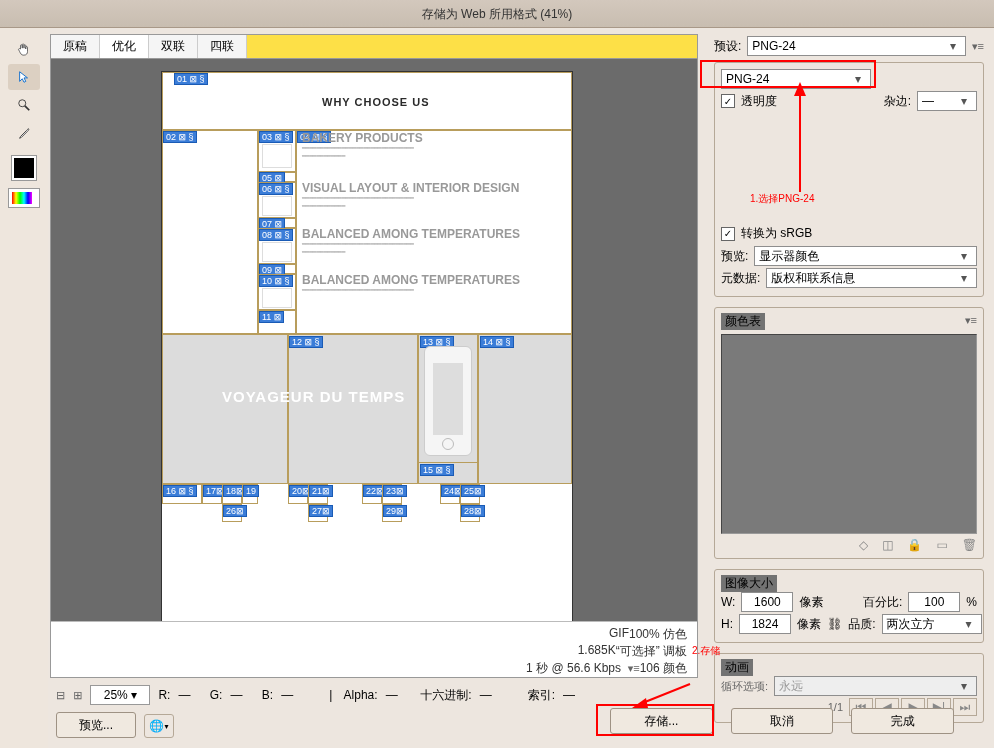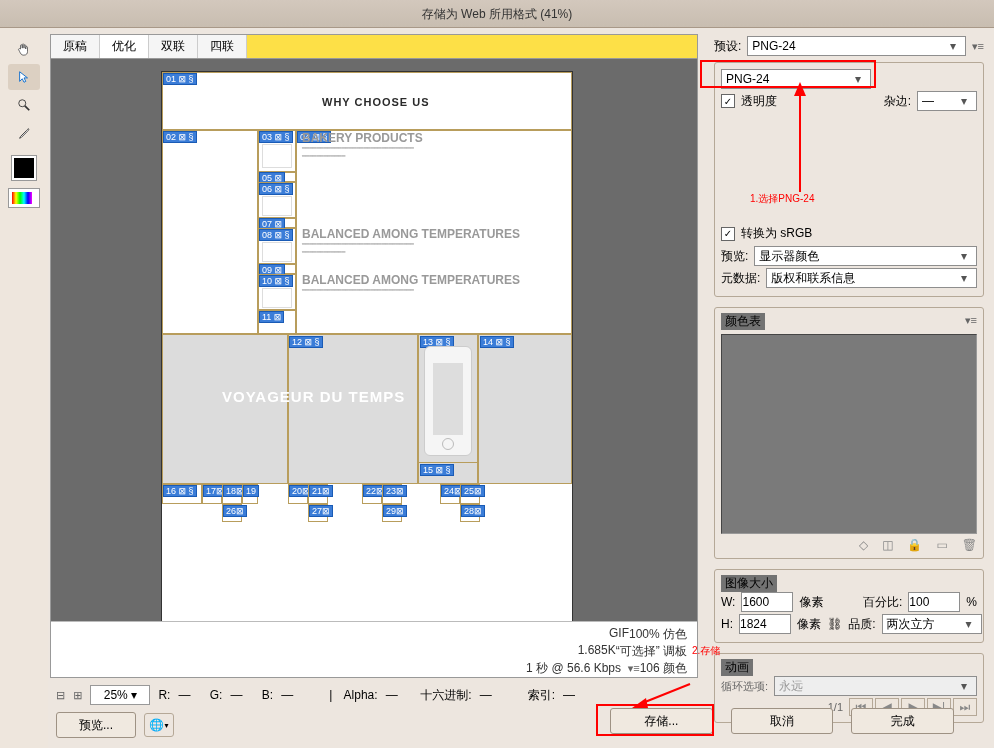--- a/index.html
+++ b/index.html
@@ -28,21 +28,21 @@
 .right{width:290px;padding:8px 10px;display:flex;flex-direction:column;gap:4px}
 .row{display:flex;align-items:center;gap:6px;margin-bottom:2px}
 .lbl{white-space:nowrap}
 .combo{flex:1;height:20px;background:#fff;border:1px solid #8e8e8e;padding:0 4px;display:flex;align-items:center;justify-content:space-between;cursor:pointer}
 .combo .arr{width:16px;text-align:center;color:#555}
 .check{width:14px;height:14px;border:1px solid #666;background:#fff;display:inline-flex;align-items:center;justify-content:center;font-size:10px}
 .fieldset{border:1px solid #b5a897;border-radius:3px;padding:6px;margin-top:6px}
 .fieldset .legend{margin-top:-14px;background:#737373;display:inline-block;padding:0 4px;font-size:12px}
 .colortable{width:100%;height:200px;background:#7a7a7a;border:1px inset #999;margin-top:4px}
 .ct-tools{display:flex;justify-content:flex-end;gap:14px;margin-top:4px;color:#888}
-.numfield{width:52px;height:20px;background:#fff;border:1px solid #8e8e8e;text-align:left}
+.numfield{width:52px;height:20px;background:#fff;border:1px solid #8e8e8e;text-align:center}
 .nav{display:flex;gap:2px}
 .navbtn{width:24px;height:18px;background:#eee6dd;border:1px solid #b5a897;display:flex;align-items:center;justify-content:center;color:#888;cursor:pointer}
 .btns{display:flex;gap:18px;justify-content:flex-end;padding:6px 20px}
 .bigbtn{width:110px;height:26px;background:#f0e9e0;border:1px solid #9e9284;border-radius:3px;cursor:pointer;display:flex;align-items:center;justify-content:center}
 .anno{position:absolute;color:#f00;font-size:10px;pointer-events:none}
 .redbox{position:absolute;border:2px solid #f00;pointer-events:none}
 .arrow-svg{position:absolute;pointer-events:none}
 .sq{width:14px;height:14px}
 .mini{font-size:11px;color:#666}
 .phone{position:absolute;background:#f5f5f5;border:1px solid #ccc;border-radius:6px}
@@ -91,38 +91,39 @@
       <div class="tab">原稿</div>
       <div class="tab active">优化</div>
       <div class="tab">双联</div>
       <div class="tab">四联</div>
     </div>
     <div class="preview-area">
       <div class="canvas-wrap">
         <div class="doc">
 
           <div class="slicebox" style="left:0;top:0;width:410px;height:58px"></div>
-          <div class="slice-label" style="left:1px;top:1px">01 ⊠ §</div>
+          <div class="slice-label" style="left:12px;top:1px">01 ⊠ §</div>
           <div class="sect-title" style="left:160px;top:24px">WHY CHOOSE US</div>
 
           <div class="slicebox" style="left:0;top:58px;width:96px;height:204px"></div>
           <div class="slice-label" style="left:1px;top:59px">02 ⊠ §</div>
           <div class="slicebox" style="left:96px;top:58px;width:38px;height:42px"></div>
           <div class="slice-label" style="left:97px;top:59px">03 ⊠ §</div>
           <div class="slicebox" style="left:134px;top:58px;width:276px;height:204px"></div>
           <div class="slice-label" style="left:135px;top:59px">04 ⊠ §</div>
           <div class="thumb" style="left:100px;top:72px;width:30px;height:24px"></div>
           <div class="tinytxt" style="left:140px;top:62px;width:240px"><b>BAKERY PRODUCTS</b><br>━━━━━━━━━━━━━━━━━━━━━━━━━━━━━━━<br>━━━━━━━━━━━━</div>
 
           <div class="slicebox" style="left:96px;top:100px;width:38px;height:10px"></div>
           <div class="slice-label" style="left:97px;top:100px">05 ⊠</div>
 
           <div class="slicebox" style="left:96px;top:110px;width:38px;height:36px"></div>
           <div class="slice-label" style="left:97px;top:111px">06 ⊠ §</div>
           <div class="thumb" style="left:100px;top:124px;width:30px;height:20px"></div>
+          <div class="tinytxt" style="left:140px;top:112px;width:240px"><b>VISUAL LAYOUT &amp; INTERIOR DESIGN</b><br>━━━━━━━━━━━━━━━━━━━━━━━━━━━━━━━<br>━━━━━━━━━━━━</div>
           <div class="slicebox" style="left:96px;top:146px;width:38px;height:10px"></div>
           <div class="slice-label" style="left:97px;top:146px">07 ⊠</div>
 
           <div class="slicebox" style="left:96px;top:156px;width:38px;height:36px"></div>
           <div class="slice-label" style="left:97px;top:157px">08 ⊠ §</div>
           <div class="thumb" style="left:100px;top:170px;width:30px;height:20px"></div>
           <div class="tinytxt" style="left:140px;top:158px;width:240px"><b>BALANCED AMONG TEMPERATURES</b><br>━━━━━━━━━━━━━━━━━━━━━━━━━━━━━━━<br>━━━━━━━━━━━━</div>
           <div class="slicebox" style="left:96px;top:192px;width:38px;height:10px"></div>
           <div class="slice-label" style="left:97px;top:192px">09 ⊠</div>
 
@@ -201,21 +202,21 @@
       <span class="lbl">R:</span><span>—</span>&nbsp;
       <span class="lbl">G:</span><span>—</span>&nbsp;
       <span class="lbl">B:</span><span>—</span>
       <span style="width:20px"></span>|&nbsp;
       <span class="lbl">Alpha:</span><span>—</span>&nbsp;&nbsp;
       <span class="lbl">十六进制:</span><span>—</span>
       <span style="width:20px"></span>
       <span class="lbl">索引:</span><span>—</span>
     </div>
 
-    <div style="display:flex;align-items:center;gap:8px;padding:4px 6px">
+    <div style="display:flex;align-items:flex-end;gap:8px;padding:4px 6px">
       <div class="bigbtn" style="width:80px">预览...</div>
       <div class="toolbtn" style="border:1px solid #b5a897;border-radius:3px;width:30px;height:24px">🌐<span style="font-size:8px">▾</span></div>
     </div>
   </div>
 
   <div class="right">
     <div class="row">
       <span class="lbl">预设:</span>
       <div class="combo">
           <span>PNG-24</span>

